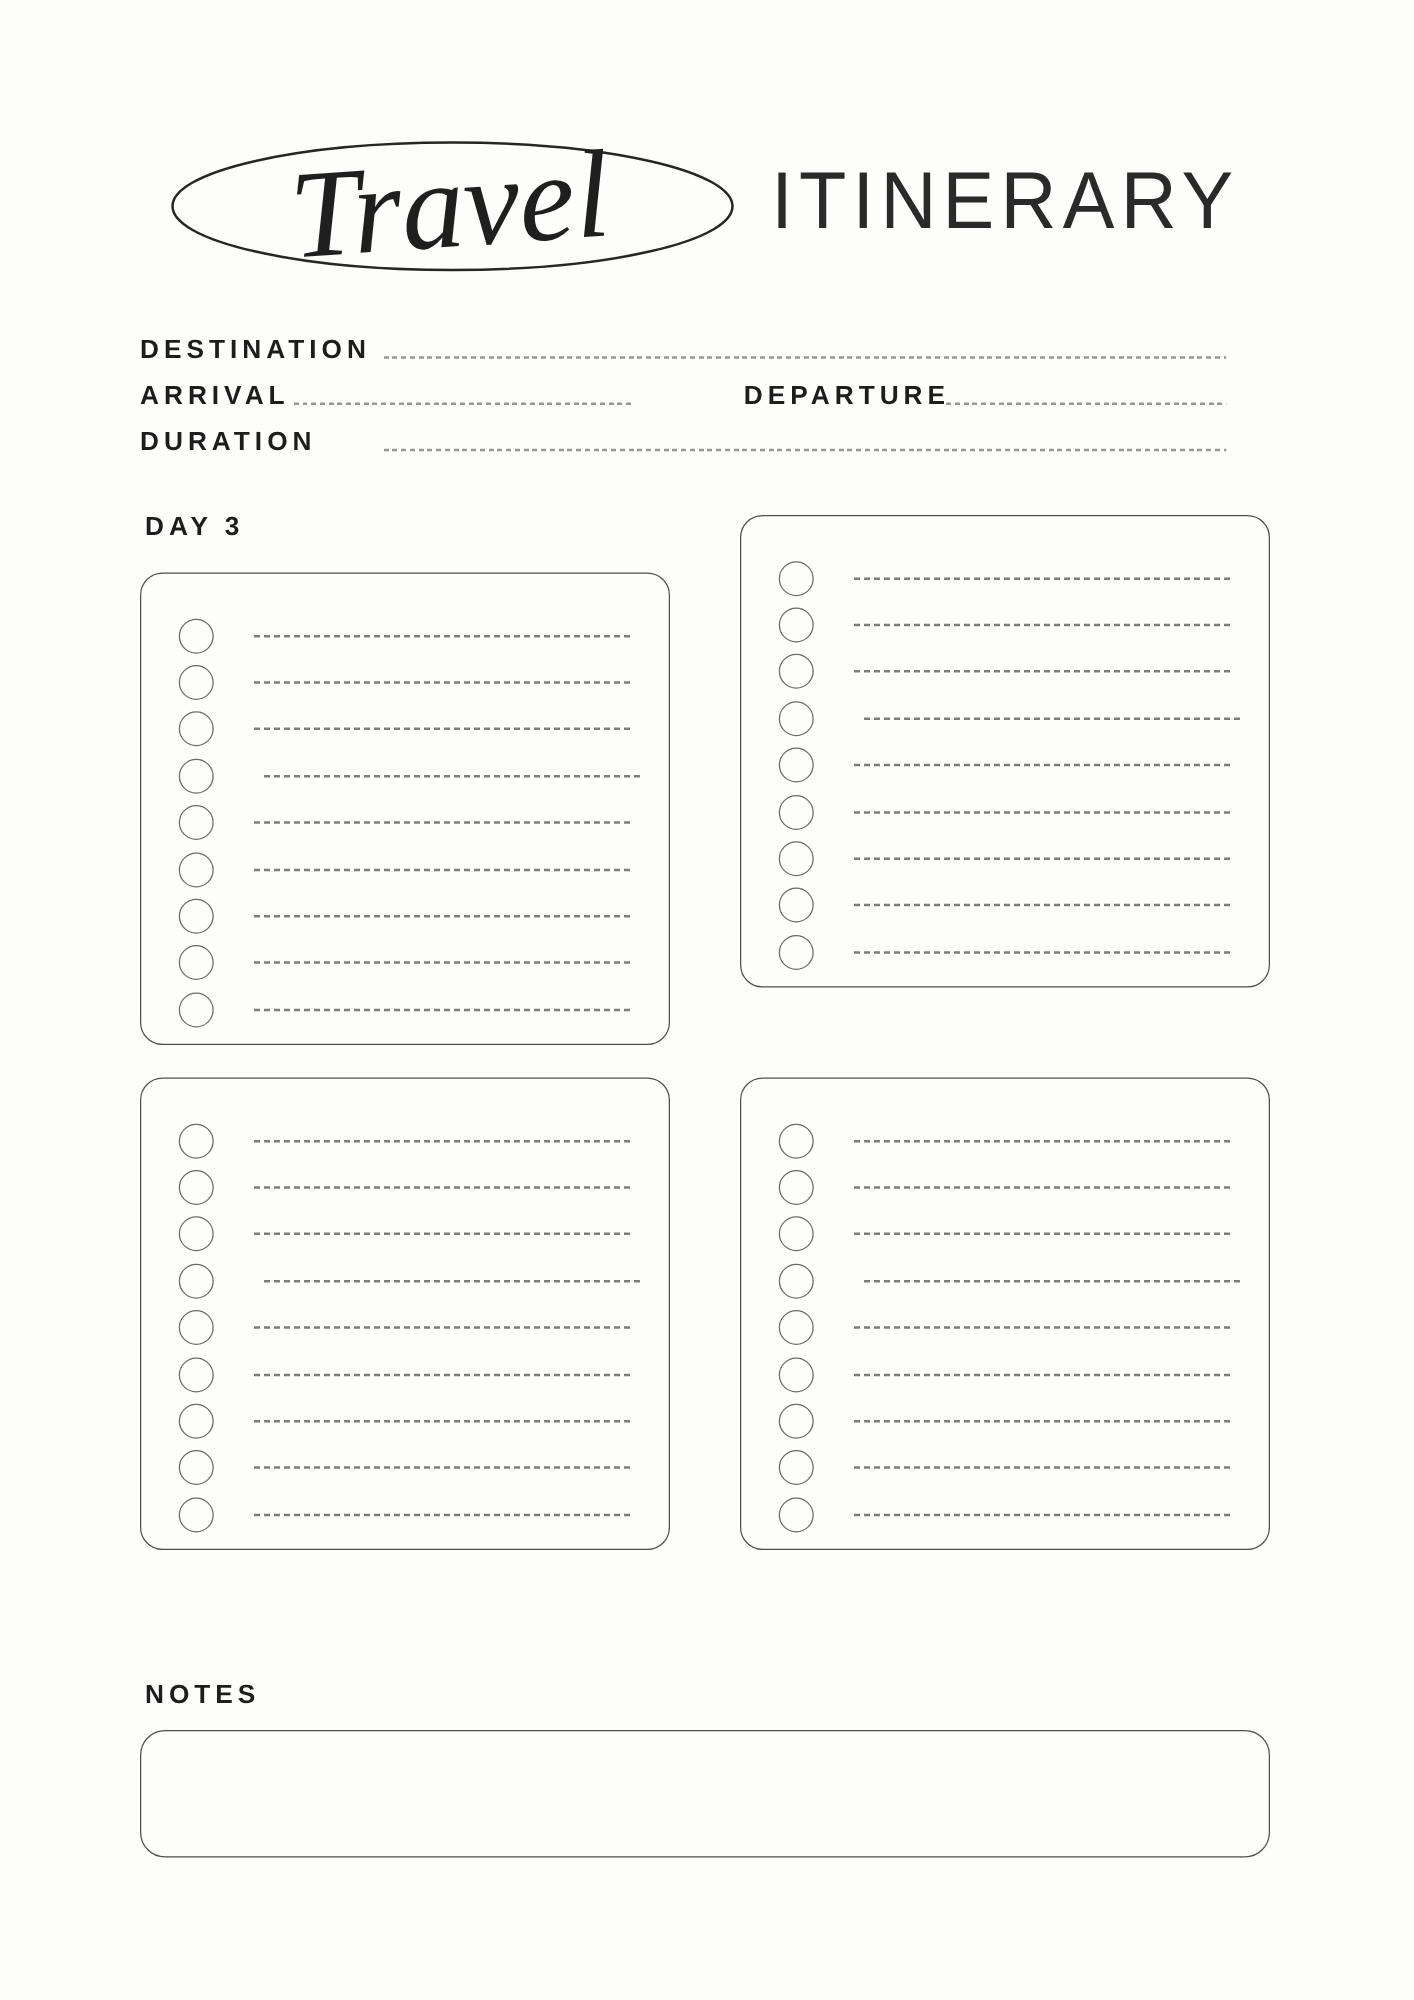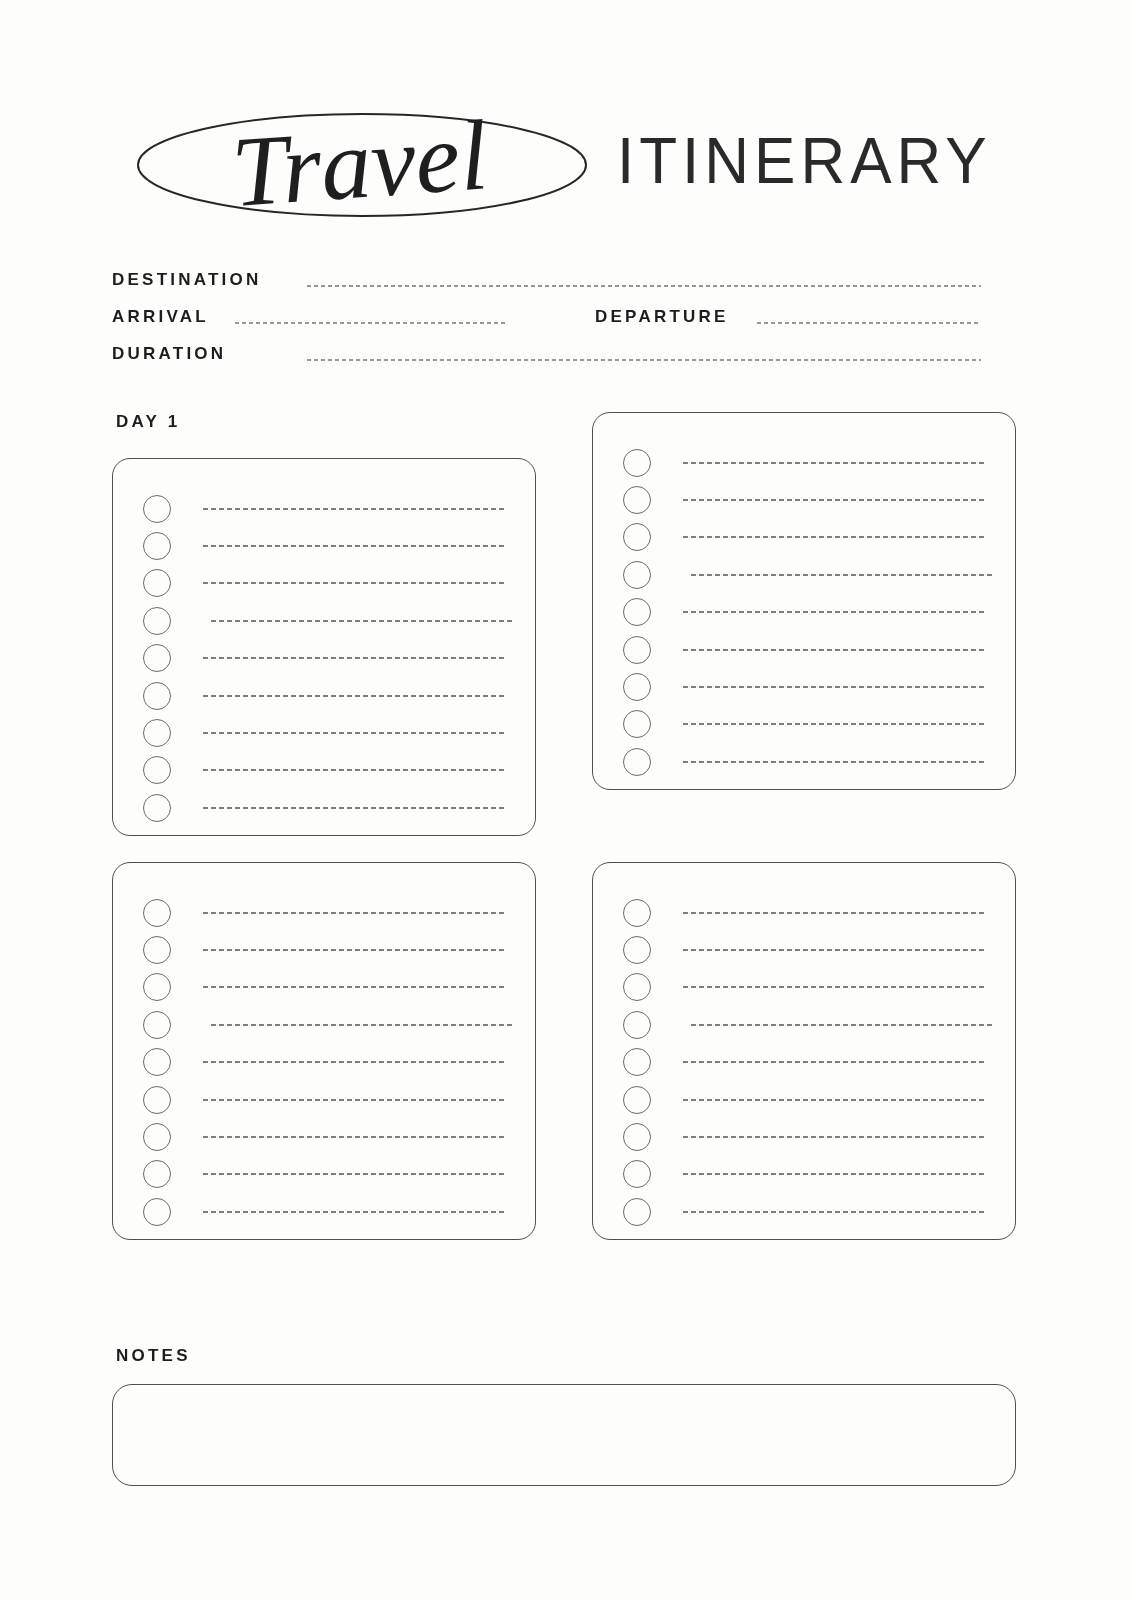--- a/index.html
+++ b/index.html
@@ -32,21 +32,21 @@
   }
   .caps-title{
     position:absolute;left:487px;top:44px;
     font-size:62px;line-height:62px;font-weight:400;
     letter-spacing:5px;color:var(--caps);
     transform:scaleY(1.04);transform-origin:top left;
     white-space:nowrap;
   }
   
   .lbl{
-    font-size:17px;font-weight:700;letter-spacing:0.19em;
+    font-size:21px;font-weight:700;letter-spacing:0.19em;
     color:var(--ink);line-height:20px;white-space:nowrap;
   }
   
   .fields{position:absolute;left:112px;right:115px;top:268px;}
   .field-row{display:flex;align-items:flex-end;height:22px;margin-bottom:15px;}
   .fl{
     height:2px;margin-bottom:3px;
     background:repeating-linear-gradient(90deg,var(--field-line) 0 4px,transparent 4px 7px);
   }
   .lbl-w1{width:195px;}
@@ -116,21 +116,21 @@
       <span class="fl fl-departure"></span>
     </div>
     <div class="field-row">
       <span class="lbl lbl-w1">DURATION</span>
       <span class="fl fl-long"></span>
     </div>
   </div>
 
   <div class="days">
     <section>
-      <div class="lbl day-label">DAY 1</div>
+      <div class="lbl day-label">DAY 3</div>
       <div class="day-box">
           <div class="task-row">
             <span class="circle"></span>
             <span class="dash-line"></span>
           </div>
           <div class="task-row">
             <span class="circle"></span>
             <span class="dash-line"></span>
           </div>
           <div class="task-row">

